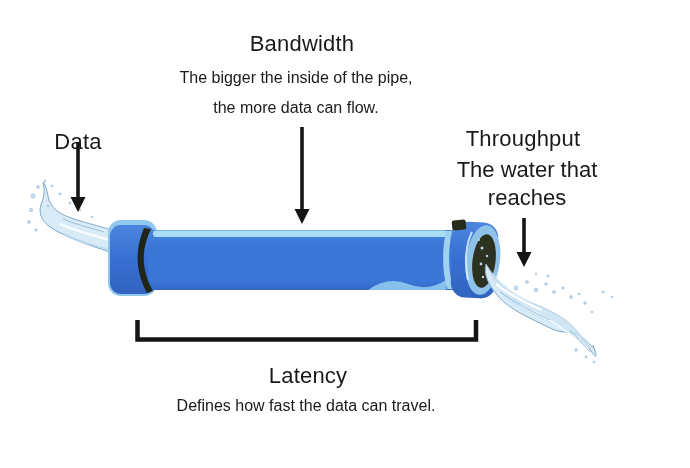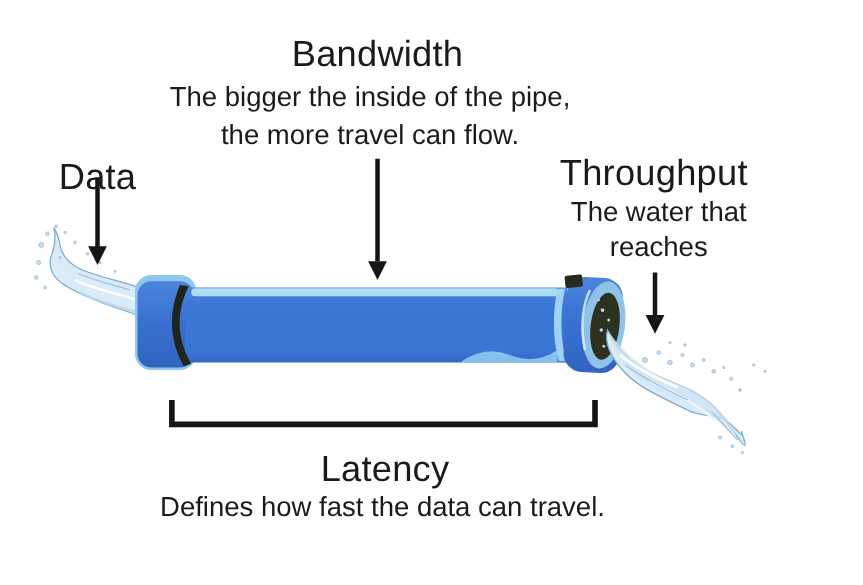--- a/index.html
+++ b/index.html
@@ -6,22 +6,22 @@
   .canvas{
     position:relative;
     width:690px;height:468px;
     background:#ffffff;
     overflow:hidden;
     font-family:"Liberation Sans","DejaVu Sans",sans-serif;
     color:#1a1a1a;
   }
   .illustration{position:absolute;left:0;top:0;width:690px;height:468px;}
   .label{position:absolute;transform:translateX(-50%);text-align:center;white-space:nowrap;}
-  .title{font-size:29px;line-height:36px;font-weight:500;letter-spacing:.2px;}
-  .desc{font-size:22px;line-height:30px;font-weight:400;}
+  .title{font-size:22px;line-height:36px;font-weight:500;letter-spacing:.2px;}
+  .desc{font-size:16px;line-height:30px;font-weight:400;}
   .desc-sm{font-size:22px;line-height:28px;font-weight:400;}
   .pre{white-space:pre-wrap;}
   .bandwidth-title{left:302px;top:26px;}
   .bandwidth-desc{left:296px;top:63px;}
   .data-label{left:78px;top:124px;}
   .throughput-title{left:523px;top:121px;text-align:right;}
   .throughput-desc{left:527px;top:156px;}
   .latency-title{left:308px;top:358px;}
   .latency-desc{left:306px;top:391px;text-align:center;}
 </style>
@@ -141,21 +141,21 @@
       <polygon points="524,267 516.5,252 531.5,252" stroke="none"></polygon>
     </g>
 
     <path d="M137.5,320 L137.5,339.5 L476,339.5 L476,320" fill="none" stroke="#151515" stroke-width="4.5"></path>
   </svg>
 
   <div class="label title bandwidth-title">Bandwidth</div>
 
   <div class="label desc bandwidth-desc">
     <div>The bigger the inside of the pipe,</div>
-    <div>the more travel can flow.</div>
+    <div>the more data can flow.</div>
   </div>
 
   <div class="label title data-label">Data</div>
 
   <div class="label title throughput-title">Throughput</div>
 
   <div class="label desc-sm throughput-desc">
     <div class="pre">The water that  reaches</div>
   </div>
 

